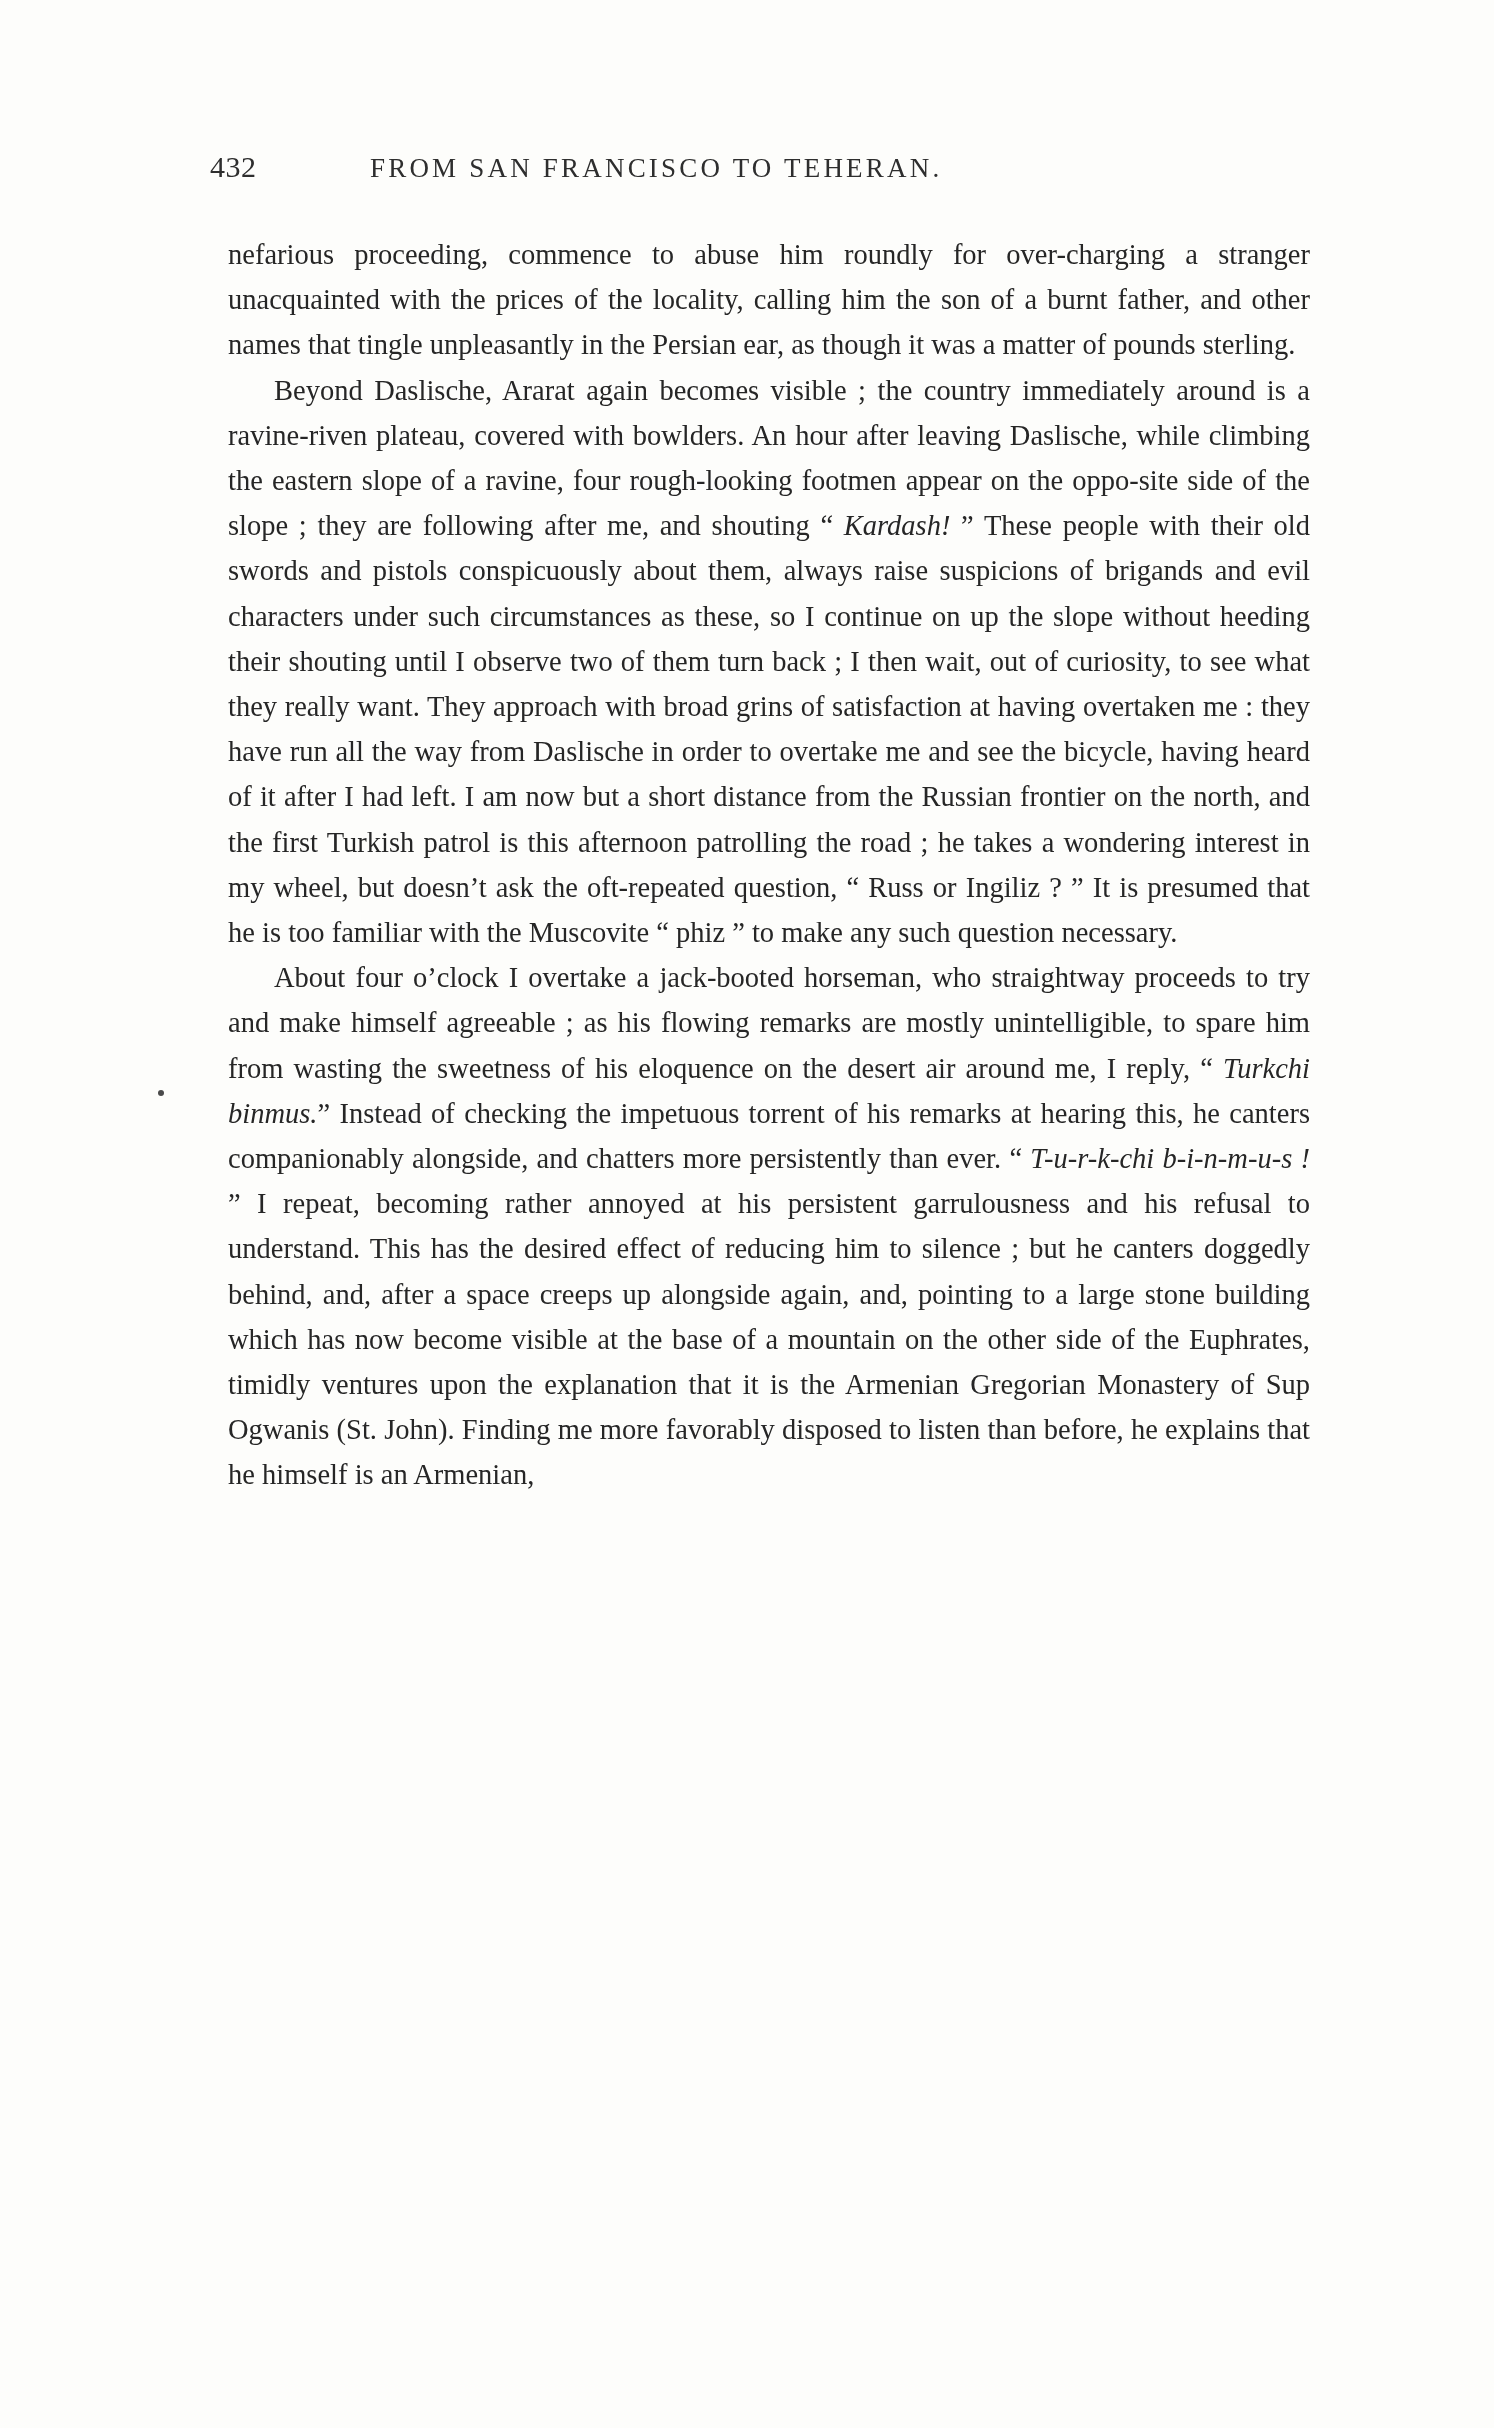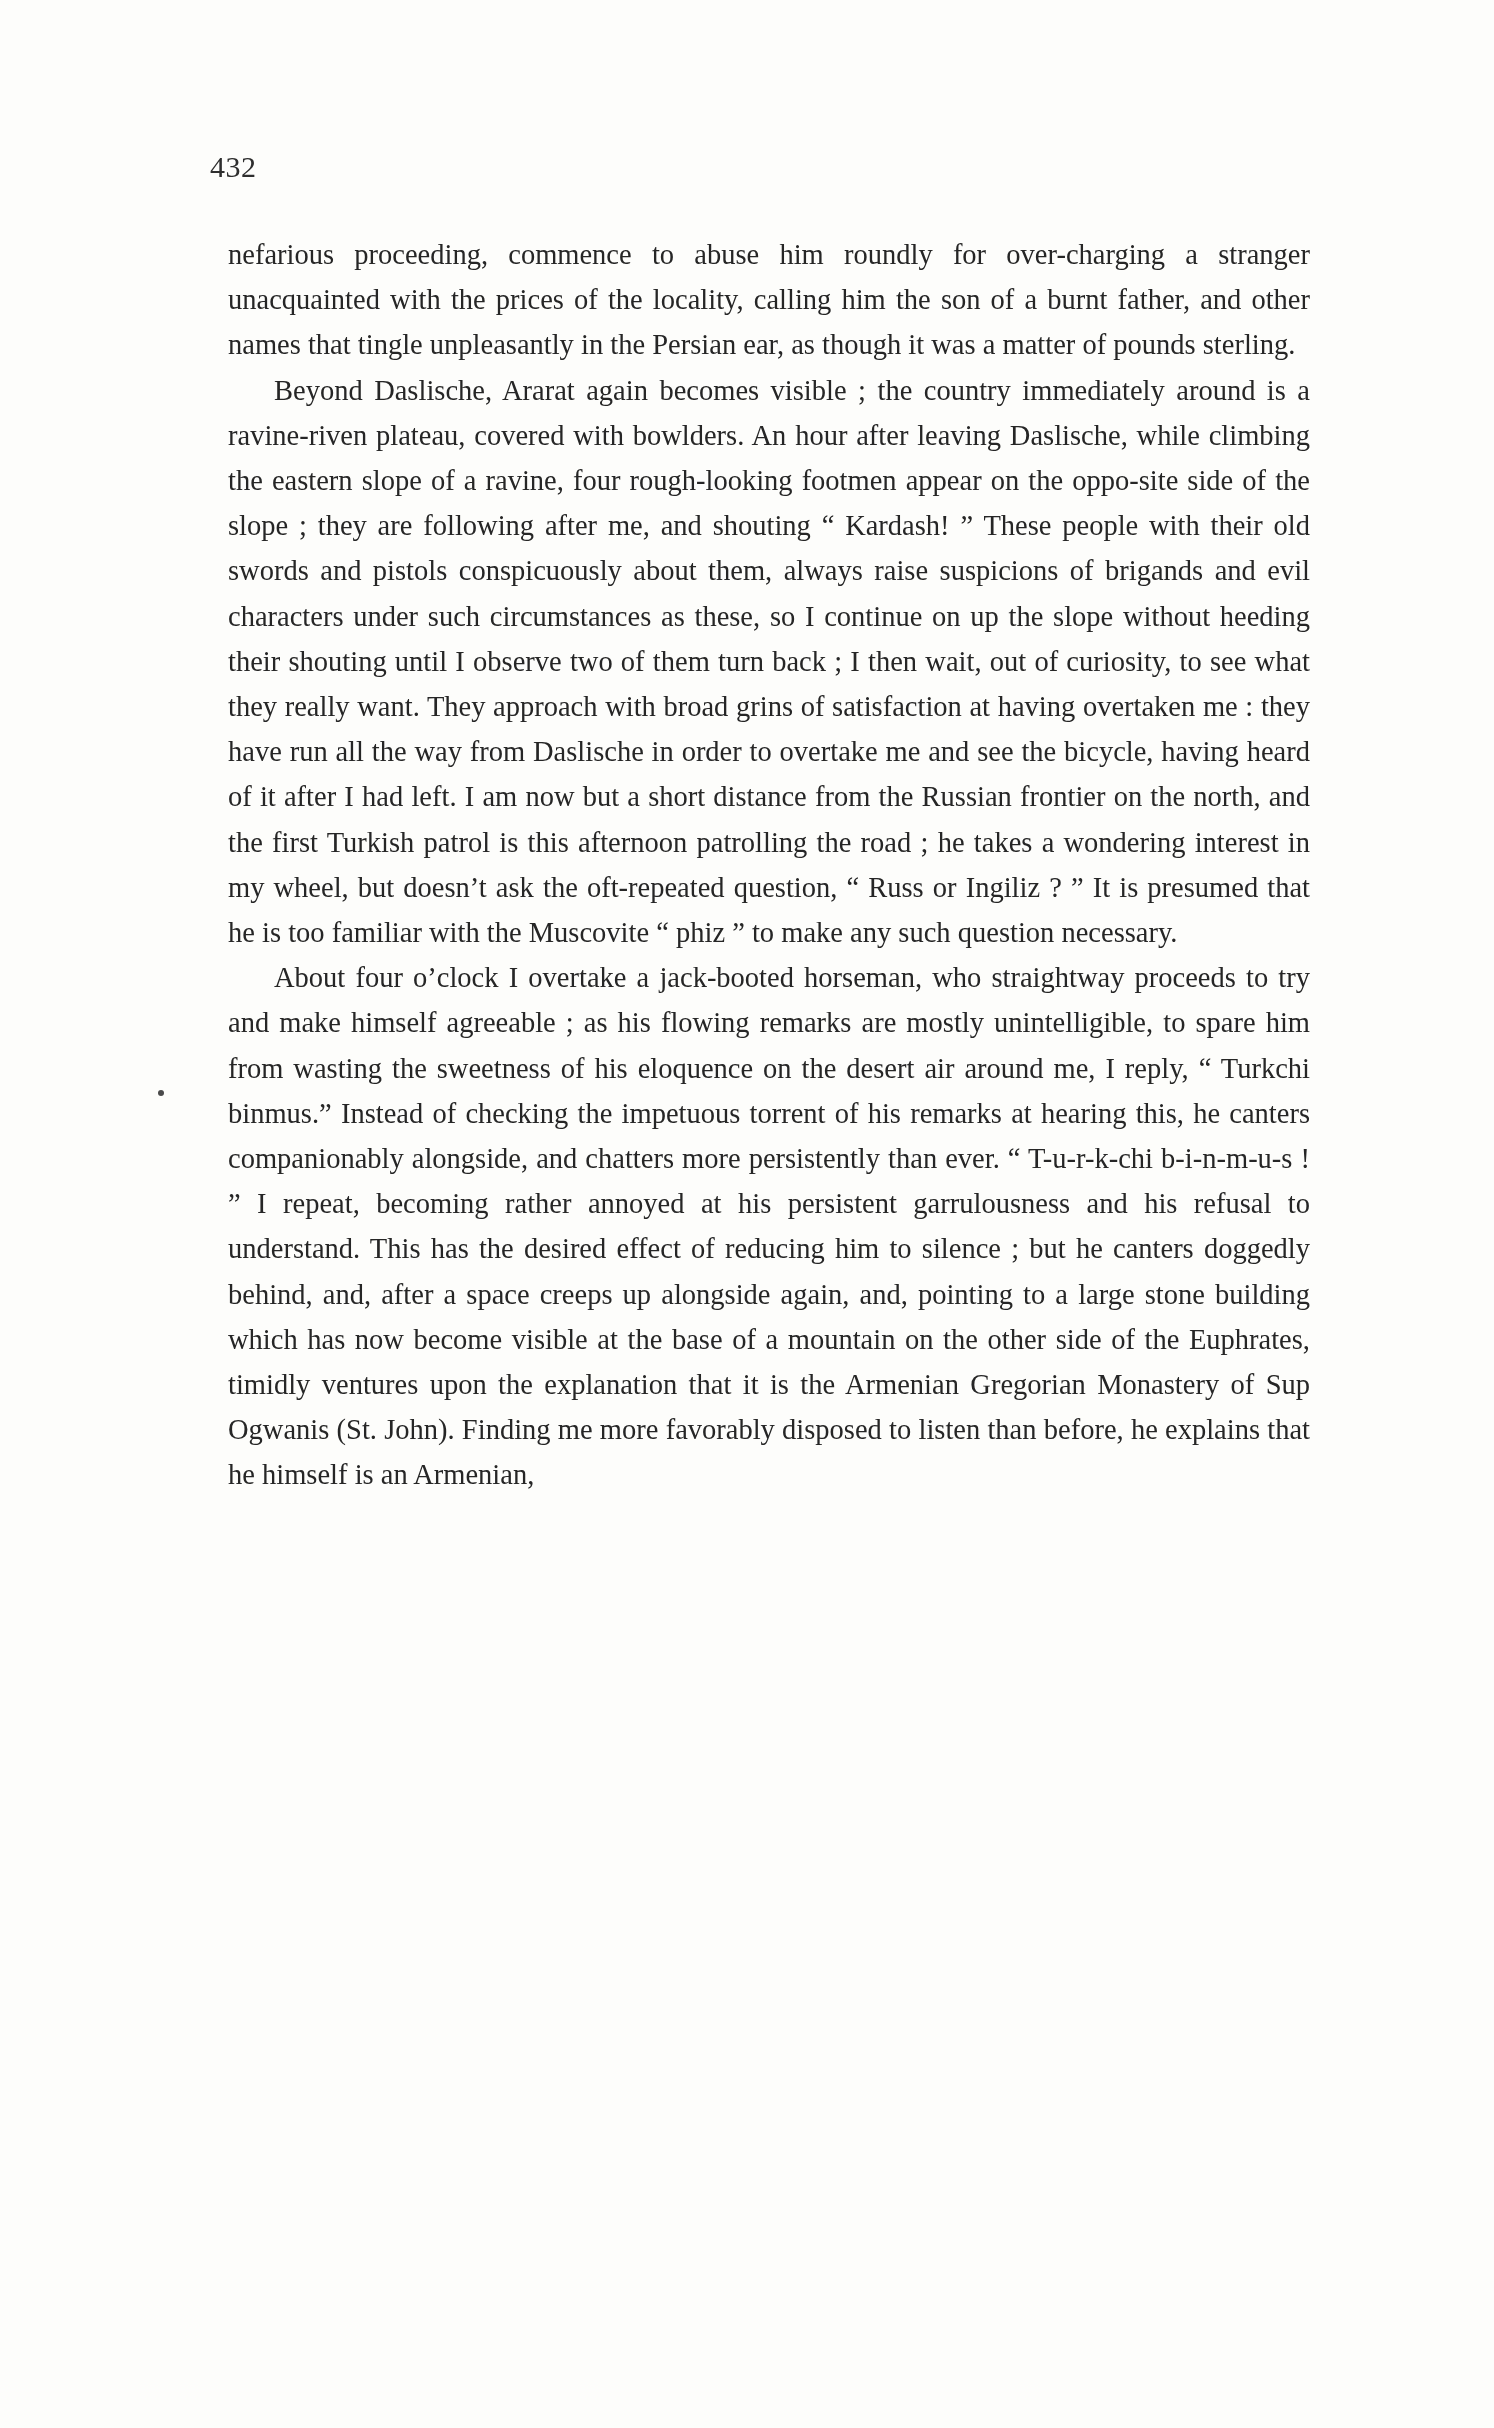--- a/index.html
+++ b/index.html
@@ -57,38 +57,40 @@
     color: #262626;
   }
   .body-text p {
     margin: 0;
     text-indent: 0;
   }
   .body-text p.indent {
     text-indent: 46px;
   }
   .it {
+    font-style: italic;
   }
   .dot-margin {
     position: absolute;
     left: 158px;
     top: 1090px;
     width: 6px;
     height: 6px;
     background: #4a4a4a;
     border-radius: 50%;
   }
 </style>
 </head>
 <body>
 
 <div class="page">
 
   <div class="header">
     <span class="folio">432</span>
+    <span class="running-title">FROM SAN FRANCISCO TO TEHERAN.</span>
   </div>
 
   <div class="dot-margin"></div>
 
   <div class="body-text">
     <p class="para"><span>nefarious proceeding, commence to abuse him roundly for over-charging a stranger unacquainted with the prices of the locality, calling him the son of a burnt father, and other names that tingle unpleasantly in the Persian ear, as though it was a matter of pounds sterling.</span></p>
     <p class="para indent"><span>Beyond Daslische, Ararat again becomes visible ; the country immediately around is a ravine-riven plateau, covered with bowlders. An hour after leaving Daslische, while climbing the eastern slope of a ravine, four rough-looking footmen appear on the oppo-site side of the slope ; they are following after me, and shouting “ </span><span class="it">Kardash!</span><span> ” These people with their old swords and pistols conspicuously about them, always raise suspicions of brigands and evil characters under such circumstances as these, so I continue on up the slope without heeding their shouting until I observe two of them turn back ; I then wait, out of curiosity, to see what they really want. They approach with broad grins of satisfaction at having overtaken me : they have run all the way from Daslische in order to overtake me and see the bicycle, having heard of it after I had left. I am now but a short distance from the Russian frontier on the north, and the first Turkish patrol is this afternoon patrolling the road ; he takes a wondering interest in my wheel, but doesn’t ask the oft-repeated question, “ Russ or Ingiliz ? ” It is presumed that he is too familiar with the Muscovite “ phiz ” to make any such question necessary.</span></p>
     <p class="para indent"><span>About four o’clock I overtake a jack-booted horseman, who straightway proceeds to try and make himself agreeable ; as his flowing remarks are mostly unintelligible, to spare him from wasting the sweetness of his eloquence on the desert air around me, I reply, “ </span><span class="it">Turkchi binmus.</span><span>” Instead of checking the impetuous torrent of his remarks at hearing this, he canters companionably alongside, and chatters more persistently than ever.  “ </span><span class="it">T-u-r-k-chi b-i-n-m-u-s !</span><span> ” I repeat, becoming rather annoyed at his persistent garrulousness and his refusal to understand. This has the desired effect of reducing him to silence ; but he canters doggedly behind, and, after a space creeps up alongside again, and, pointing to a large stone building which has now become visible at the base of a mountain on the other side of the Euphrates, timidly ventures upon the explanation that it is the Armenian Gregorian Monastery of Sup Ogwanis (St. John).  Finding me more favorably disposed to listen than before, he explains that he himself is an Armenian,</span></p>
   </div>
 

